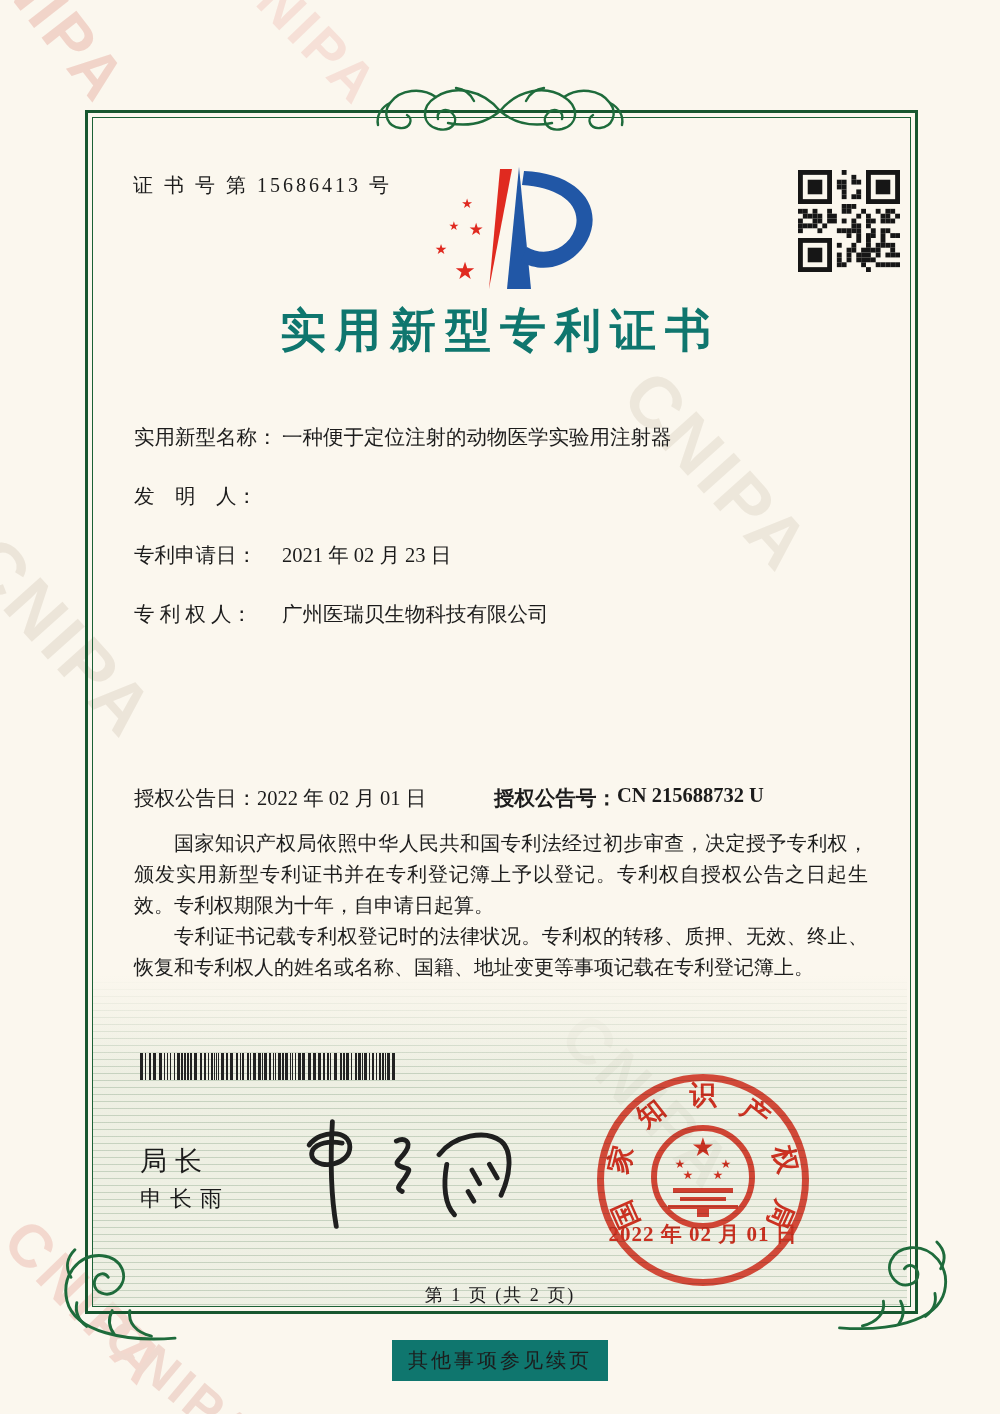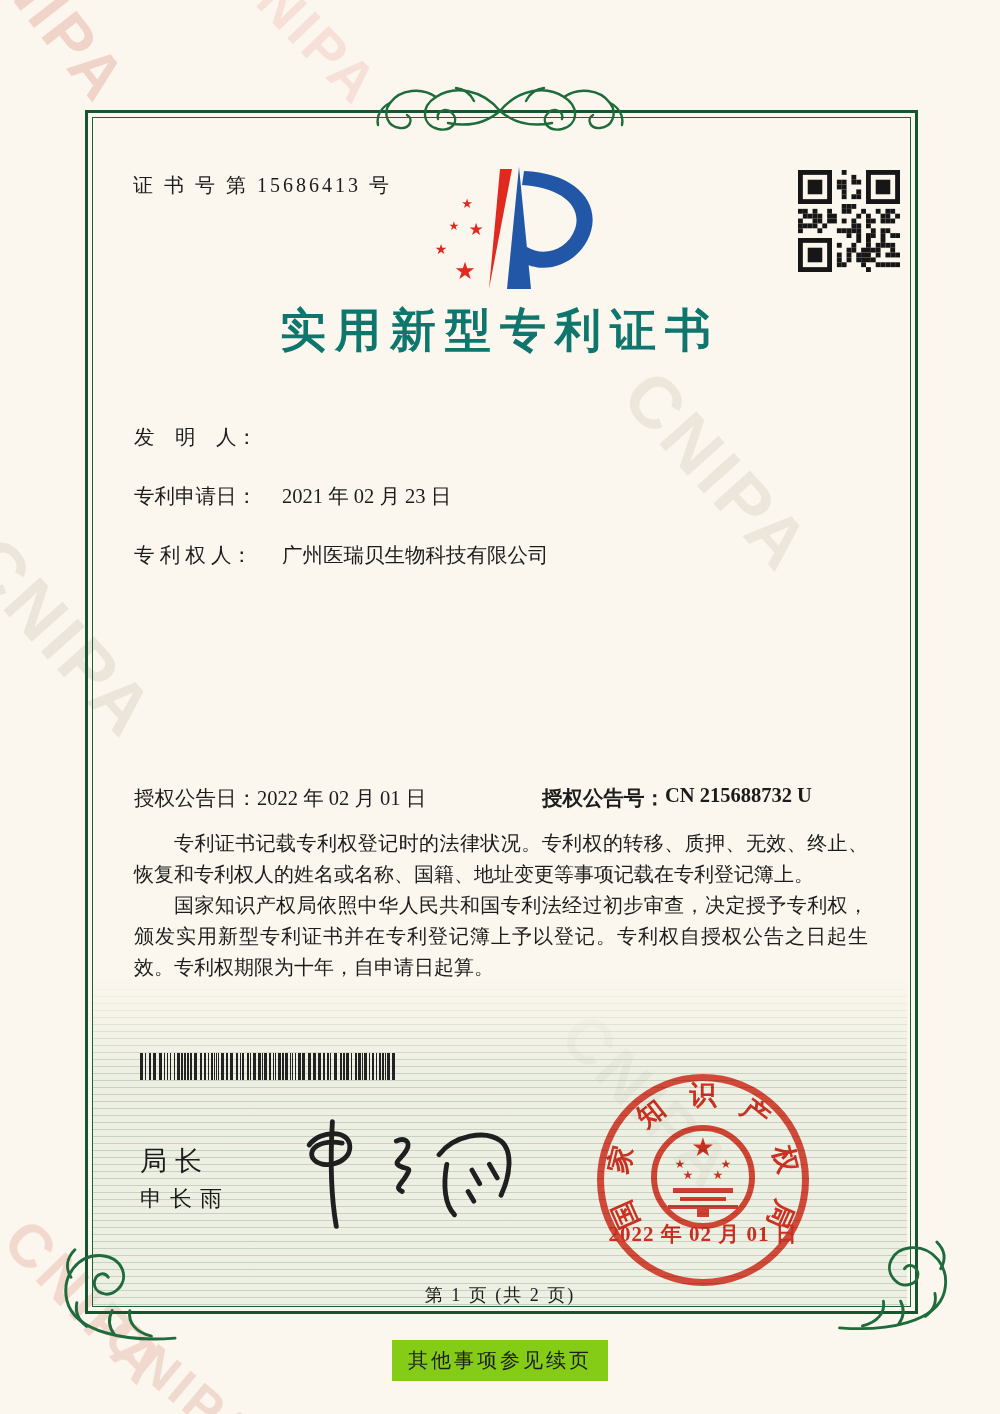--- a/index.html
+++ b/index.html
@@ -46,21 +46,21 @@
 
   .title {
     position:absolute; left:0; right:0; top:300px; text-align:center;
     font-size:46px; font-weight:bold; letter-spacing:9px; color:#0f766e;
   }
 
   .fields { position:absolute; left:134px; top:422px; width:736px; }
   .frow { display:flex; font-size:20.5px; line-height:30px; margin-bottom:29px; }
   .frow .f-label { flex:0 0 148px; white-space:nowrap; }
   .frow .f-value { flex:1; }
-  .grant-row { position:absolute; left:134px; top:784px; width:736px; display:flex; font-size:20.5px;gap:48px; }
+  .grant-row { position:absolute; left:134px; top:784px; width:736px; display:flex; font-size:20.5px; }
   .grant-row .pair1 { width:360px; display:flex; }
   .grant-row .pair2 { display:flex;font-weight:bold; }
 
   .body-text { position:absolute; left:134px; top:828px; width:734px; font-size:20px; line-height:31px; text-align:justify; }
   .body-text p { margin:0; text-indent:2em; }
 
   .barcode { position:absolute; left:140px; top:1053px; width:258px; height:27px; }
 
   .director-title { position:absolute; left:140px; top:1143px; font-size:27px; letter-spacing:8px; }
   .director-name  { position:absolute; left:140px; top:1184px; font-size:22px; letter-spacing:8px;text-align:center; }
@@ -70,21 +70,21 @@
   .seal-ring { position:absolute; inset:0; border:7px solid rgba(221,53,38,0.88); border-radius:50%; }
   .seal-emblem { position:absolute; left:41px; top:38px; width:130px; height:130px; }
   .seal-date {
     position:absolute; left:50%; top:146px; transform:translateX(-50%);
     white-space:nowrap; color:#d93425; font-size:21px; font-weight:bold; letter-spacing:1px;
   }
 
   .page-footer { position:absolute; left:0; right:0; top:1283px; text-align:center; font-size:18px; letter-spacing:2px; }
   .note {
     position:absolute; left:50%; top:1340px; transform:translateX(-50%);
-    background:#84cc16; padding:7px 16px; font-size:20px; letter-spacing:3px;
+    background:#0f766e; padding:7px 16px; font-size:20px; letter-spacing:3px;
   }
 </style>
 </head>
 <body>
 
 <div class="page">
 
   <div class="wm wm1">CNIPA</div>
   <div class="wm wm2">CNIPA</div>
   <div class="wm wm3">CNIPA</div>
@@ -274,20 +274,24 @@
       <rect x="73.6" y="9.2" width="13.799999999999999" height="13.799999999999999" fill="#161616"></rect>
       <rect x="0" y="64.39999999999999" width="32.199999999999996" height="32.199999999999996" fill="#161616"></rect>
       <rect x="4.6" y="69" width="23" height="23" fill="#fbf7ee"></rect>
       <rect x="9.2" y="73.6" width="13.799999999999999" height="13.799999999999999" fill="#161616"></rect>
     </svg>
 
   <div class="title">实用新型专利证书</div>
 
   <div class="fields">
     <div class="frow">
+      <span class="f-label">实用新型名称：</span>
+      <span class="f-value">一种便于定位注射的动物医学实验用注射器</span>
+    </div>
+    <div class="frow">
       <span class="f-label">发　明　人：</span>
     </div>
     <div class="frow">
       <span class="f-label">专利申请日：</span>
       <span class="f-value">2021 年 02 月 23 日</span>
     </div>
     <div class="frow">
       <span class="f-label">专 利 权 人：</span>
       <span class="f-value">广州医瑞贝生物科技有限公司</span>
     </div>
@@ -298,22 +302,22 @@
       <span>授权公告日：</span>
       <span>2022 年 02 月 01 日</span>
     </div>
     <div class="pair2">
       <span>授权公告号：</span>
       <span>CN 215688732 U</span>
     </div>
   </div>
 
   <div class="body-text">
+    <p>国家知识产权局依照中华人民共和国专利法经过初步审查，决定授予专利权，颁发实用新型专利证书并在专利登记簿上予以登记。专利权自授权公告之日起生效。专利权期限为十年，自申请日起算。</p>
     <p>专利证书记载专利权登记时的法律状况。专利权的转移、质押、无效、终止、恢复和专利权人的姓名或名称、国籍、地址变更等事项记载在专利登记簿上。</p>
-    <p>国家知识产权局依照中华人民共和国专利法经过初步审查，决定授予专利权，颁发实用新型专利证书并在专利登记簿上予以登记。专利权自授权公告之日起生效。专利权期限为十年，自申请日起算。</p>
   </div>
 
   <svg class="barcode" id="barcode-svg" viewBox="0 0 258 27" preserveAspectRatio="none">
       <rect x="0" y="0" width="3" height="27" fill="#222"></rect>
       <rect x="5" y="0" width="1" height="27" fill="#222"></rect>
       <rect x="9" y="0" width="2" height="27" fill="#222"></rect>
       <rect x="13" y="0" width="3" height="27" fill="#222"></rect>
       <rect x="19" y="0" width="3" height="27" fill="#222"></rect>
       <rect x="24" y="0" width="1" height="27" fill="#222"></rect>
       <rect x="27" y="0" width="1" height="27" fill="#222"></rect>

